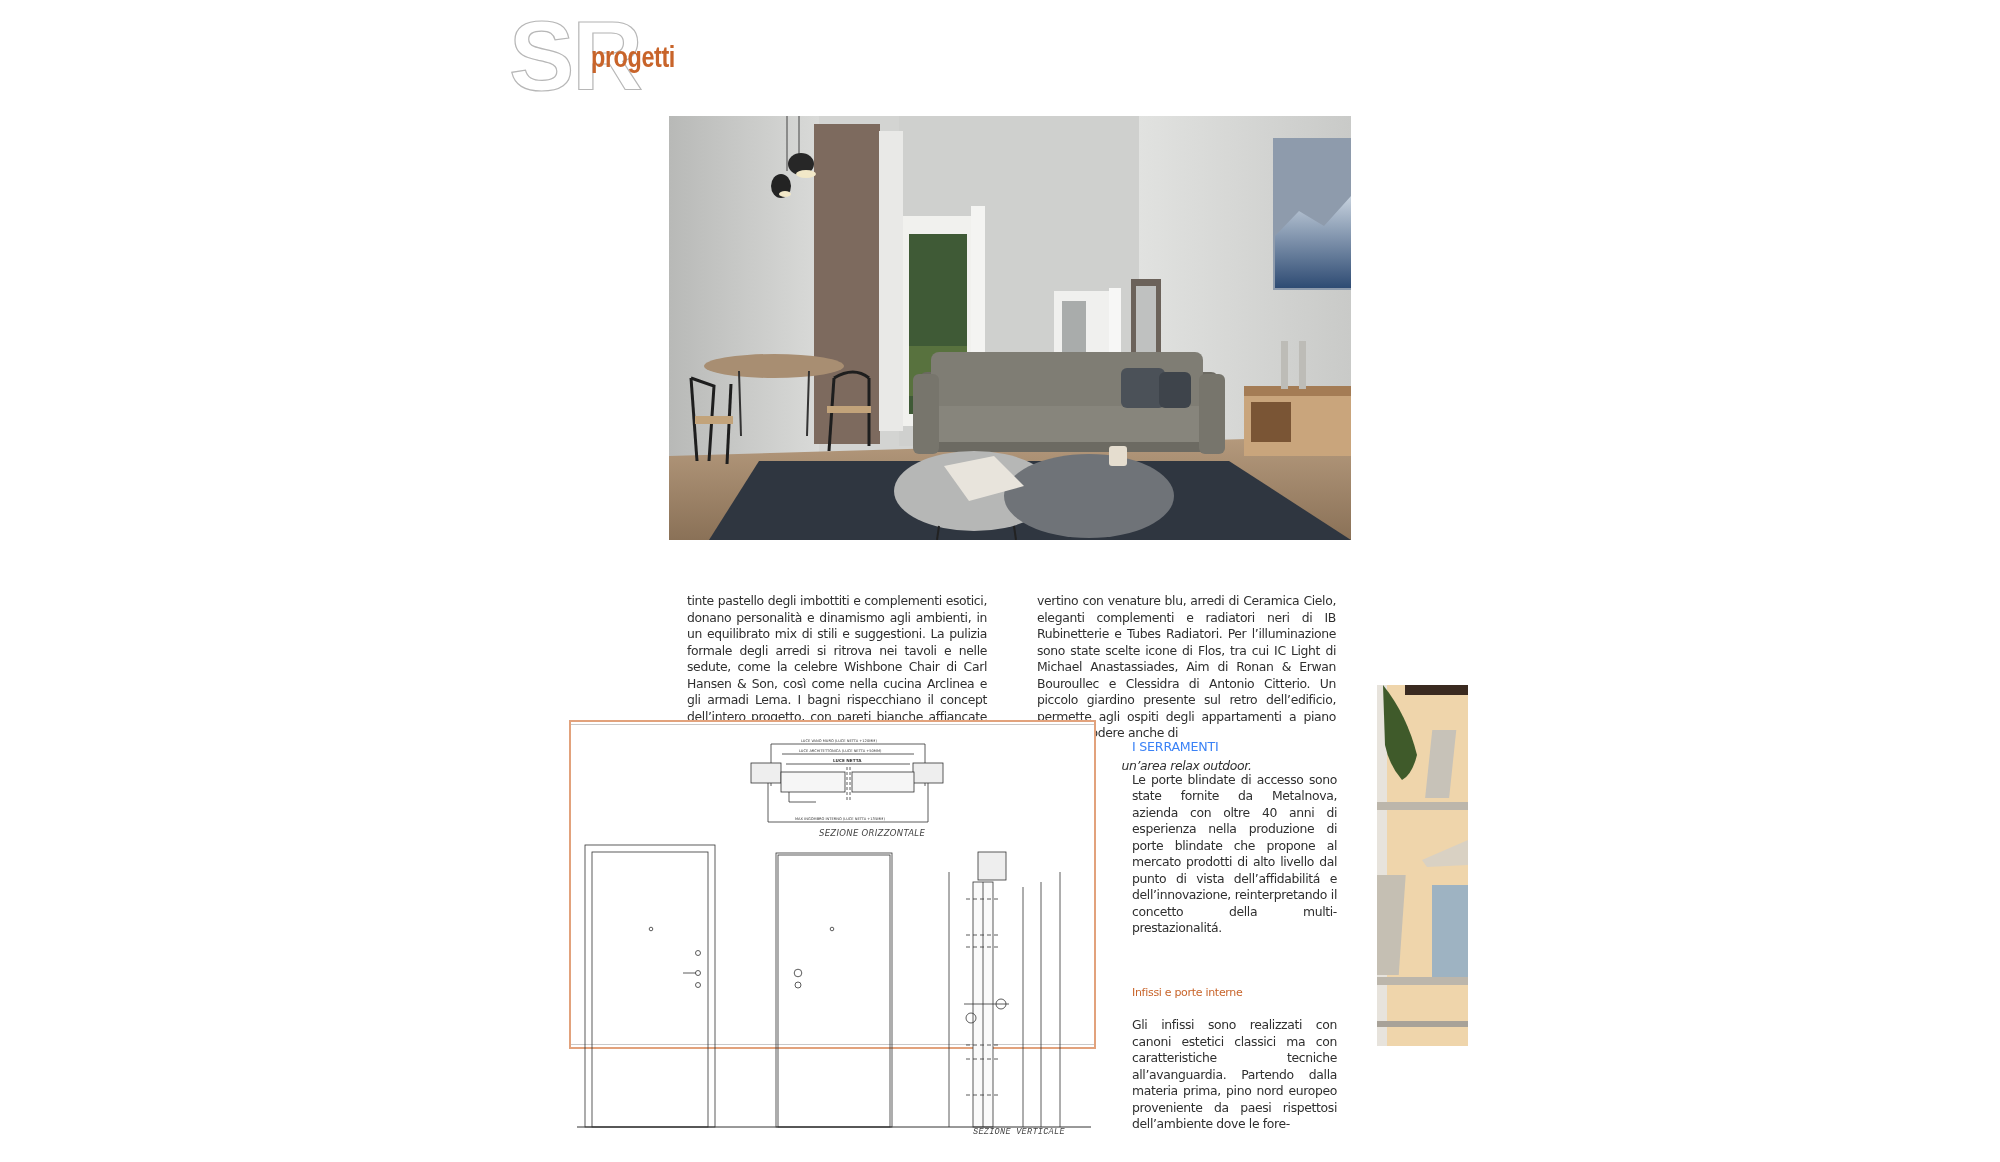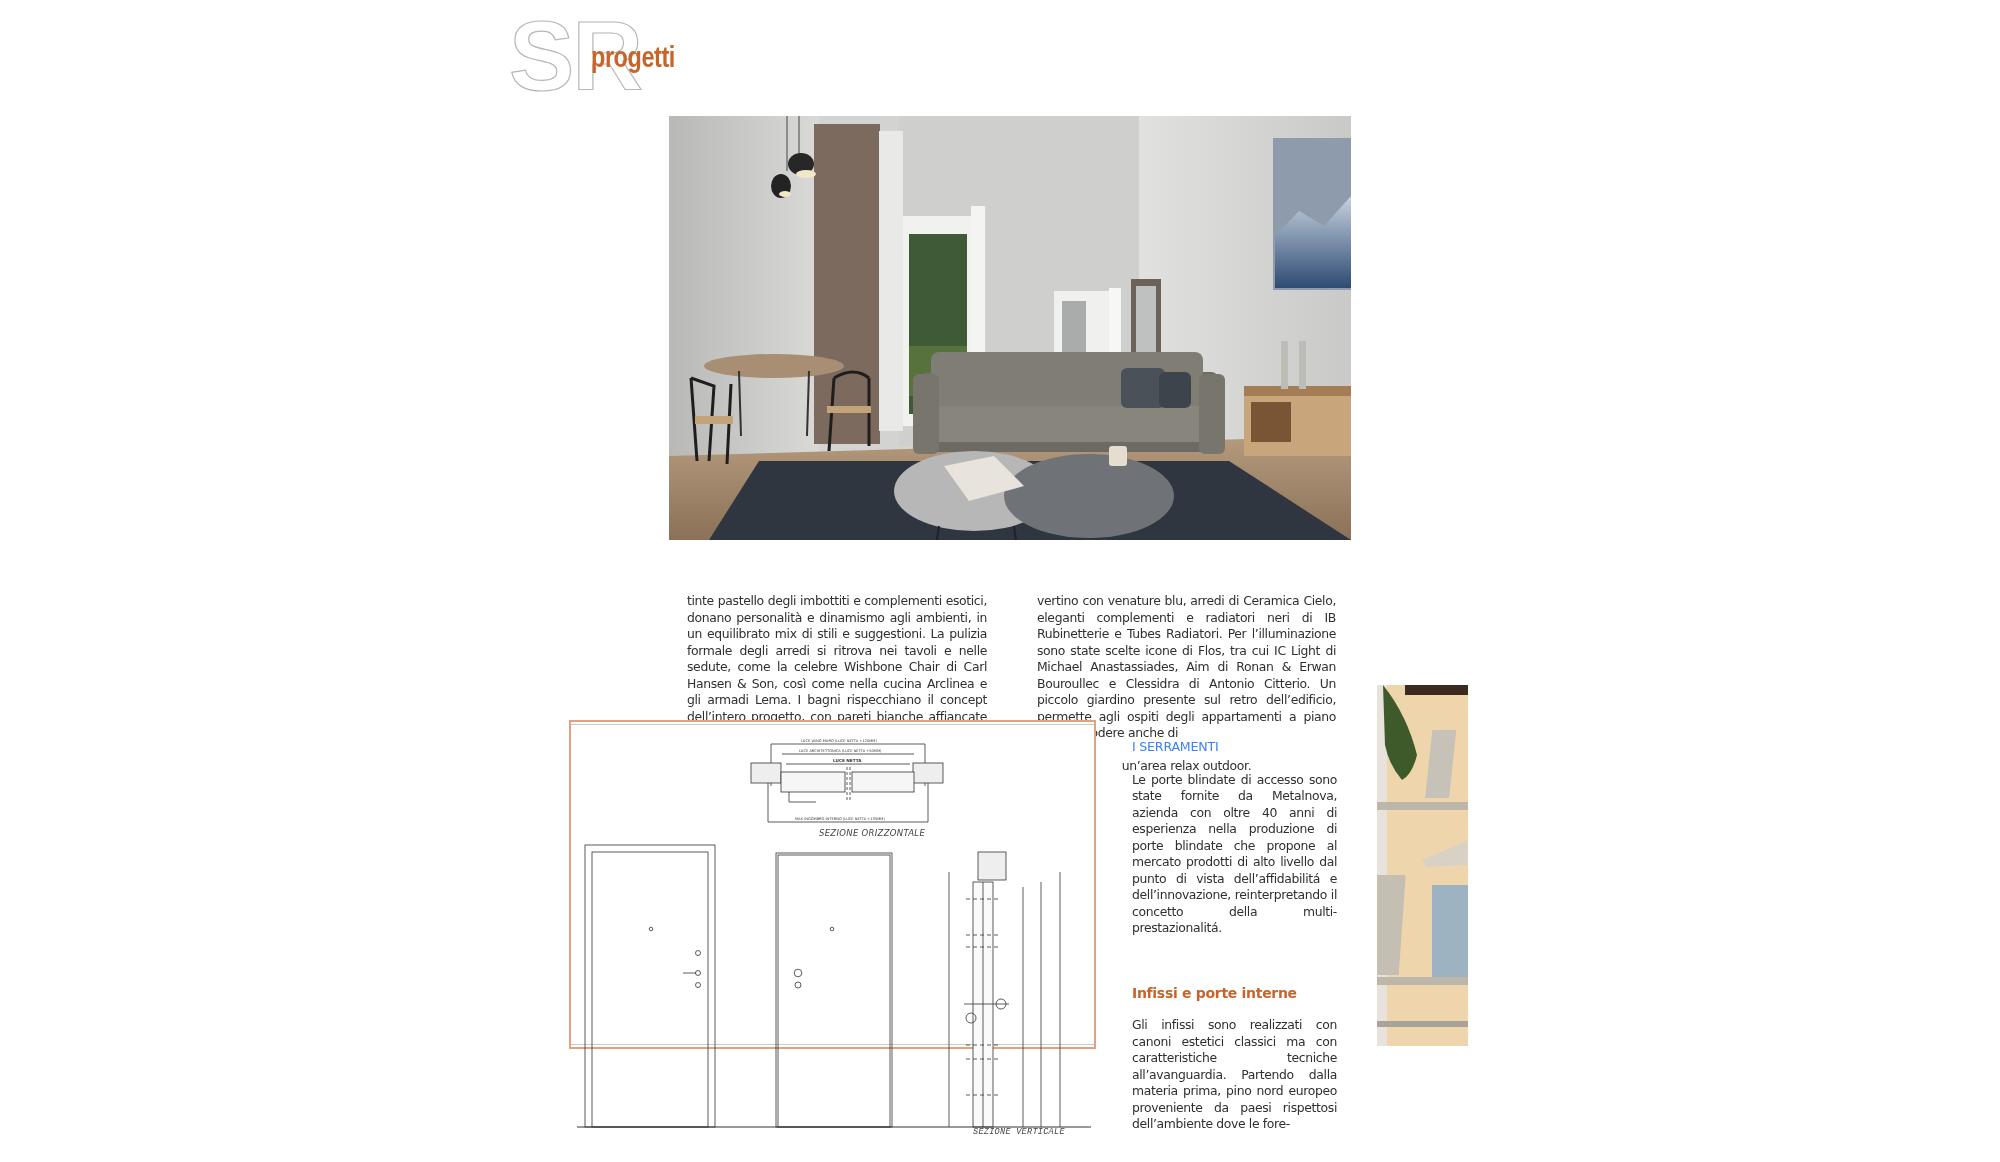--- a/index.html
+++ b/index.html
@@ -12,23 +12,23 @@
 
   
   .photo-main { position: absolute; left: 669px; top: 116px; width: 682px; height: 424px; overflow: hidden; background: #dcdcdc; }
 
   
   .col { position: absolute; font-family: "DejaVu Sans", sans-serif; font-size: 12.4px; line-height: 16.5px; color: #2f2f2f; text-align: justify; letter-spacing: -0.35px; }
   .col p { margin: 16px; }
   .col-left { left: 671px; top: 577px; width: 332px; }
   .col-mid { left: 1021px; top: 577px; width: 331px; }
   .col-right { left: 1116px; top: 723px; width: 237px; }
-  .col .last-center { text-align-last: center; }
+  .col .last-center { text-align-last: center; font-style: italic; }
   .heading { color: #3b82f6; font-size: 12.6px; line-height: 16.5px; margin: 0; letter-spacing: -0.2px; }
-  .subheading { color: #c8642a; font-size: 14px; line-height: 16.5px; margin: 0; font-weight: bold; letter-spacing: -0.3px; }
+  .subheading { color: #c8642a; font-size: 11px; line-height: 16.5px; margin: 0; font-weight: normal; letter-spacing: -0.3px; }
   .gap { height: 16px; }
 
   
   .drawing { position: absolute; left: 569px; top: 720px; width: 527px; height: 329px; border: 2px solid #e2a27c; box-sizing: border-box; background: #ffffff; }
   .drawing .inner-top { position: absolute; left: 0; right: 0; top: 2px; height: 1px; background: #c9c9c9; }
   .drawing .inner-bottom { position: absolute; left: 0; right: 0; bottom: 2px; height: 1px; background: #c9c9c9; }
   .drawing svg { position: absolute; left: 0; top: 0; }
   .cap { position: absolute; font-family: "DejaVu Sans", sans-serif; font-style: italic; font-size: 8.5px; color: #444; letter-spacing: 0.3px; }
   .cap-h { left: 248px; top: 106px; }
   .cap-v { left: 402px; top: 405px; font-family: Liberation Mono, monospace; }

